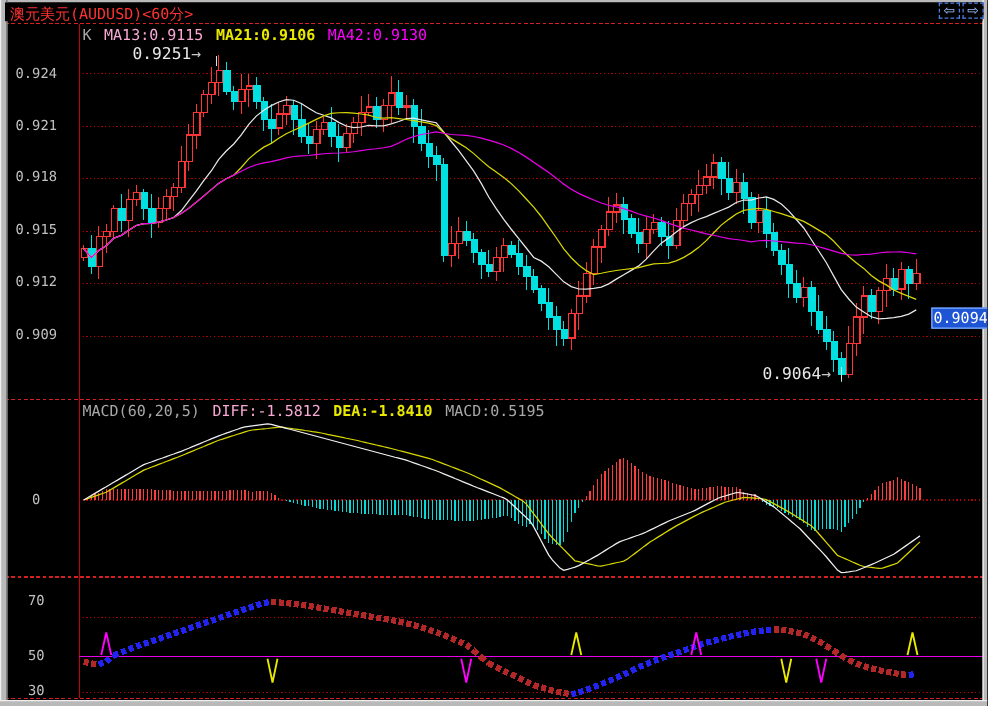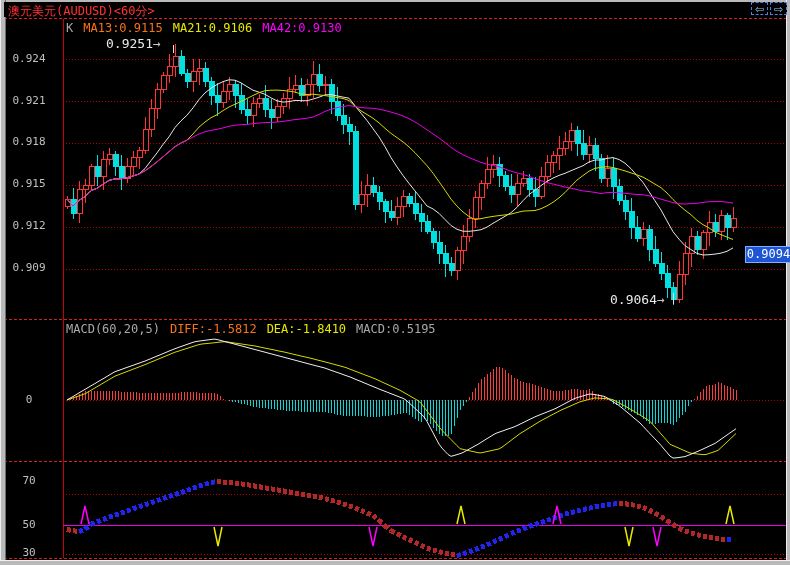--- a/index.html
+++ b/index.html
@@ -12,21 +12,21 @@
   .frame.t{left:0;top:0;width:790px;height:2px;}
   .frame.b{left:0;top:560px;width:790px;height:5px;border-top:1px solid #efefef;}
   #titlebar{position:absolute;left:4px;top:2px;width:782px;height:15px;background:#000;}
   #title{position:absolute;left:4px;top:1px;font-size:12px;color:#ff3232;white-space:pre;}
   .navbtn{position:absolute;top:2px;width:17px;height:13px;background:#000;
           border:1px dashed #4f7fe0;color:#9cc3ff;font-size:11px;line-height:12px;
           text-align:center;padding:0;cursor:pointer;}
   #btn-back{left:751px;} #btn-fwd{left:770px;}
   .hdr{position:absolute;left:66px;display:flex;gap:10px;font-size:12px;white-space:pre;z-index:3;}
   #hdr-main{top:21px;} #hdr-macd{top:322px;} #hdr-bhu{top:463px;}
-  .c-gray{color:#a8a8a8;} .c-white{color:#f97316;} .c-yellow{color:#e8e800;} .c-magenta{color:#ff00ff;}
+  .c-gray{color:#a8a8a8;} .c-white{color:#f9a8d4;} .c-yellow{color:#e8e800;font-weight:bold;} .c-magenta{color:#ff00ff;}
   .ytick{position:absolute;width:58px;text-align:center;font-size:11px;color:#c0c0c0;z-index:2;}
   .ann{position:absolute;font-size:13px;color:#e8e8e8;white-space:pre;z-index:3;}
   #ann-high{left:106px;top:36px;} #ann-low{left:610px;top:292px;}
   .ann .arrow{color:#c8c8c8;}
   #last-price{position:absolute;left:745px;top:246px;width:45px;height:15px;z-index:4;
       background:#1e55d4;border:1px solid #7fb0ff;color:#fff;font-size:12px;
       line-height:15px;text-align:center;}
   svg{position:absolute;left:0;top:0;}
 </style>
 </head>

